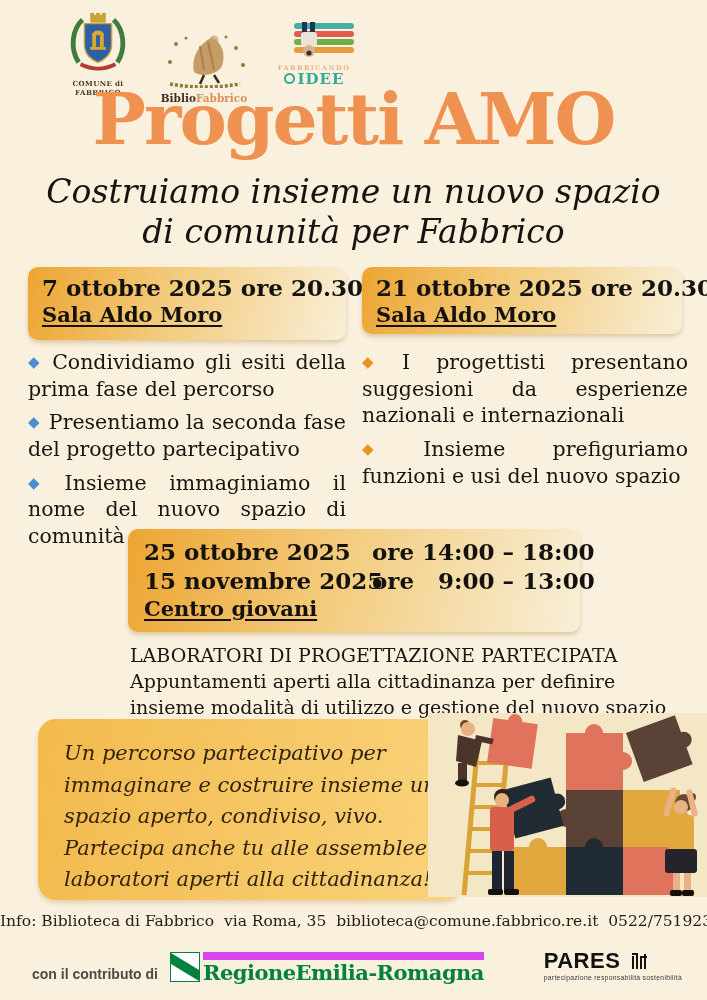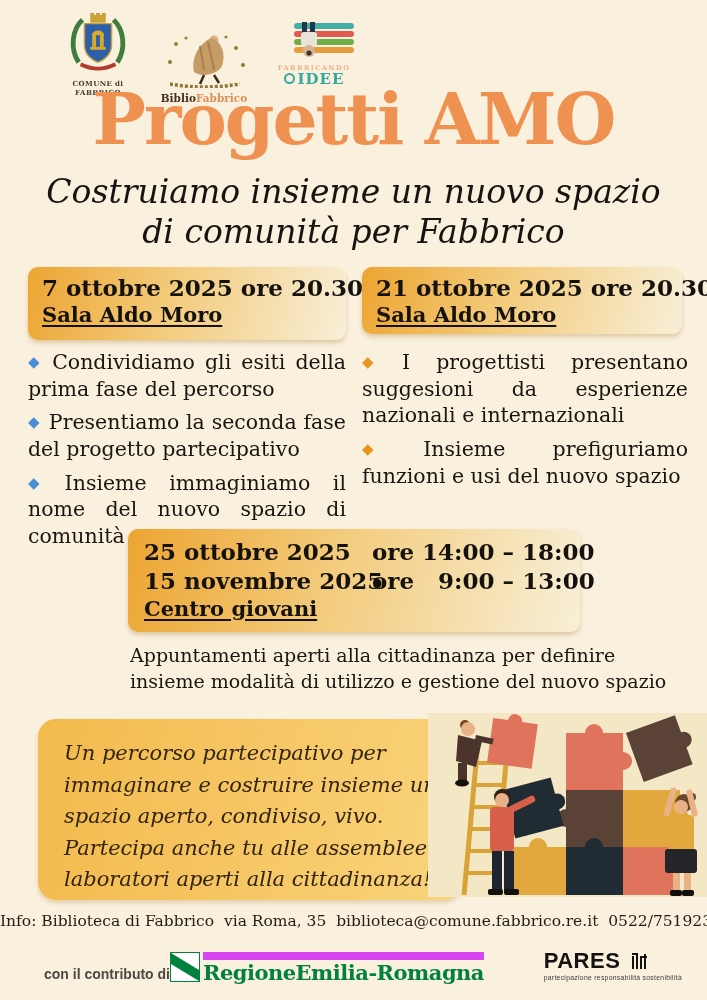--- a/index.html
+++ b/index.html
@@ -57,21 +57,21 @@
     font-style:italic;font-size:21px;line-height:1.5;color:#33240f;
     box-shadow:0 3px 4px rgba(160,120,40,.25);}
   .cta div{white-space:nowrap;}
 
   .illus{position:absolute;left:428px;top:713px;width:279px;height:184px;}
 
   .info{position:absolute;top:912px;left:0;width:100%;text-align:center;
     font-size:15.5px;color:#241d13;white-space:pre;}
 
   
-  .contrib{position:absolute;left:44px;top:966px;font-family:"Liberation Sans",sans-serif;
+  .contrib{position:absolute;left:32px;top:966px;font-family:"Liberation Sans",sans-serif;
     font-size:14px;font-weight:bold;color:#4c4a43;}
   .region{position:absolute;left:170px;top:952px;display:flex;align-items:flex-start;gap:3px;}
   .region-text{font-size:21px;font-weight:bold;color:#00813e;border-top:8px solid #d946ef;
     letter-spacing:-.5px;line-height:1.1;padding-top:1px;}
   .pares{position:absolute;right:25px;top:950px;}
   .pares-row{display:flex;align-items:center;gap:11px;}
   .pares-name{font-family:"Liberation Sans",sans-serif;font-weight:bold;font-size:22px;
     letter-spacing:.5px;color:#121212;line-height:1;}
   .pares-tagline{font-family:"Liberation Sans",sans-serif;font-size:6.8px;color:#3c3c3c;
     letter-spacing:.3px;margin-top:2px;}
@@ -164,20 +164,21 @@
       <span>ore 14:00 – 18:00</span>
     </div>
     <div class="crow">
       <span>15 novembre 2025</span>
       <span>ore   9:00 – 13:00</span>
     </div>
     <div class="loc">Centro giovani</div>
   </div>
 
   <div class="lab">
+    <div>LABORATORI DI PROGETTAZIONE PARTECIPATA</div>
     <div>Appuntamenti aperti alla cittadinanza per definire</div>
     <div>insieme modalità di utilizzo e gestione del nuovo spazio</div>
   </div>
 
   <div class="cta">
     <div>Un percorso partecipativo per</div>
     <div>immaginare e costruire insieme uno</div>
     <div>spazio aperto, condiviso, vivo.</div>
     <div>Partecipa anche tu alle assemblee e ai</div>
     <div>laboratori aperti alla cittadinanza!</div>

